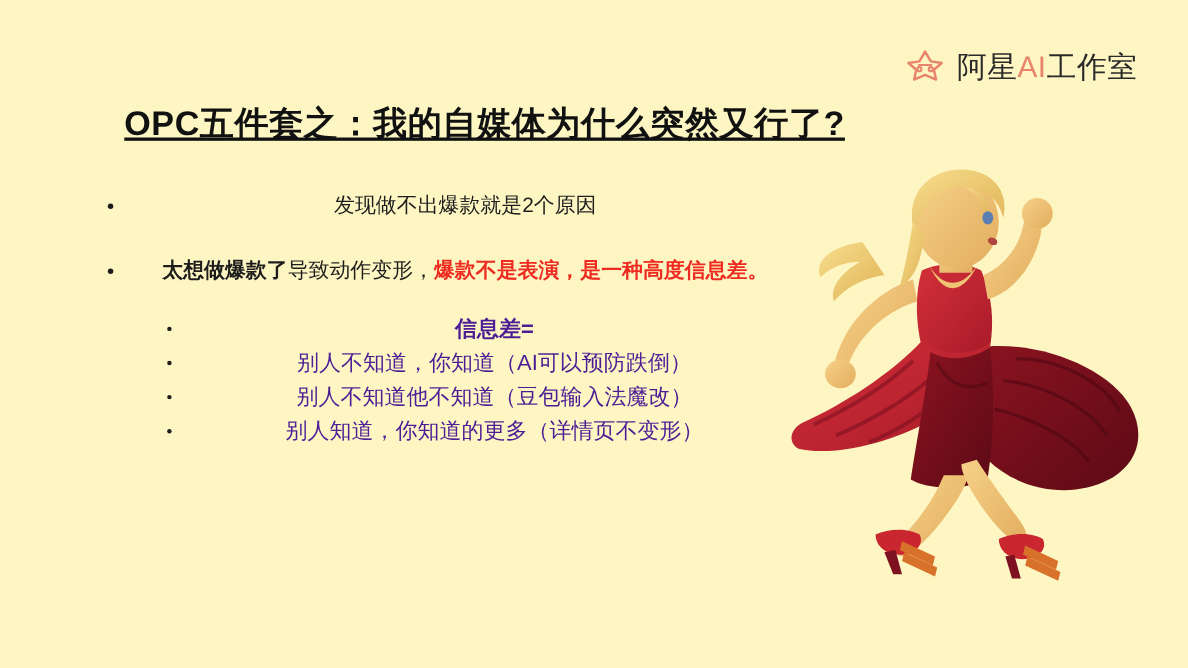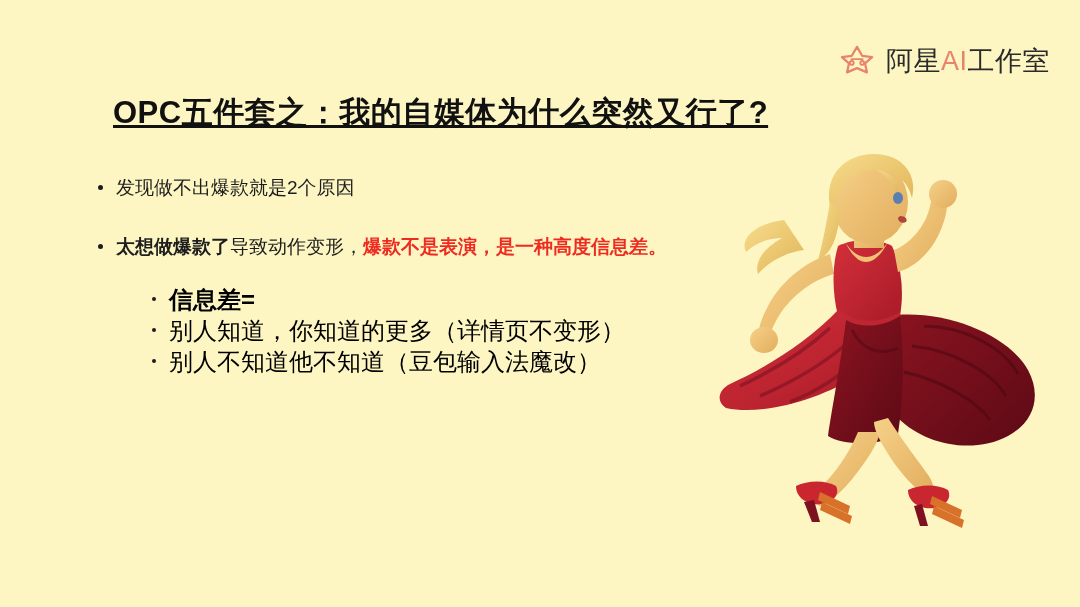--- a/index.html
+++ b/index.html
@@ -8,21 +8,21 @@
     background:#fdf6c3;
     font-family:"Liberation Sans","DejaVu Sans",sans-serif;
     position:relative;
     overflow:hidden;
     color:#1a1a1a;
   }
 
   
   .brand {
     position:absolute;
-    top:44px; right:30px;
+    top:44px; right:46px;
     display:flex;
     align-items:center;
     gap:10px;
     justify-content:space-between;
   }
   .brand-mark { width:38px; height:34px; display:block; }
   .brand-text {
     font-size:27px;
     font-weight:400;
     letter-spacing:0.5px;
@@ -42,20 +42,21 @@
     white-space:nowrap;
     color:#111;
     text-decoration:underline;
   }
 
   
   .content {
     position:absolute;
     left:90px; top:172px;
     width:640px;
+    text-align:center;
   }
   .bullet-l1 {
     position:relative;
     padding-left:26px;
     font-size:19px;
     line-height:31px;
     color:#1d1d1d;
     margin-bottom:28px;
   }
   .bullet-l1:before {
@@ -65,23 +66,23 @@
     width:5px; height:5px;
     border-radius:50%;
     background:#1d1d1d;
   }
   .bullet-l1.tight { margin-bottom:22px;margin-top:16px; }
   .sub-list { margin:6px 0 26px 0; }
   .bullet-l2 {
     position:relative;
     padding-left:26px;
     margin-left:53px;
-    font-size:24px;
+    font-size:20px;
     line-height:31px;
-    color:#000000;
+    color:#4c1d95;
   }
   .bullet-l2:before {
     content:"";
     position:absolute;
     left:9px; top:13px;
     width:4px; height:4px;
     border-radius:50%;
     background:#1d1d1d;
   }
   .b { font-weight:bold; }
@@ -122,24 +123,27 @@
 
   <div class="bullet-l1 tight">
     <span class="b">太想做爆款了</span><span>导致动作变形，</span><span class="red">爆款不是表演，是一种高度信息差。</span>
   </div>
 
   <div class="sub-list">
     <div class="bullet-l2">
       <span class="b">信息差=</span>
     </div>
     <div class="bullet-l2">
+      <span>别人不知道，你知道（AI可以预防跌倒）</span>
+    </div>
+    <div class="bullet-l2">
+      <span>别人不知道他不知道（豆包输入法魔改）</span>
+    </div>
+    <div class="bullet-l2">
       <span>别人知道，你知道的更多（详情页不变形）</span>
-    </div>
-    <div class="bullet-l2">
-      <span>别人不知道他不知道（豆包输入法魔改）</span>
     </div>
   </div>
 
 
 </div>
 
 <div class="dancer-figure">
   <svg viewBox="0 0 360 390" xmlns="http://www.w3.org/2000/svg">
     <defs>
       <linearGradient id="skin" x1="0" y1="0" x2="1" y2="1">

